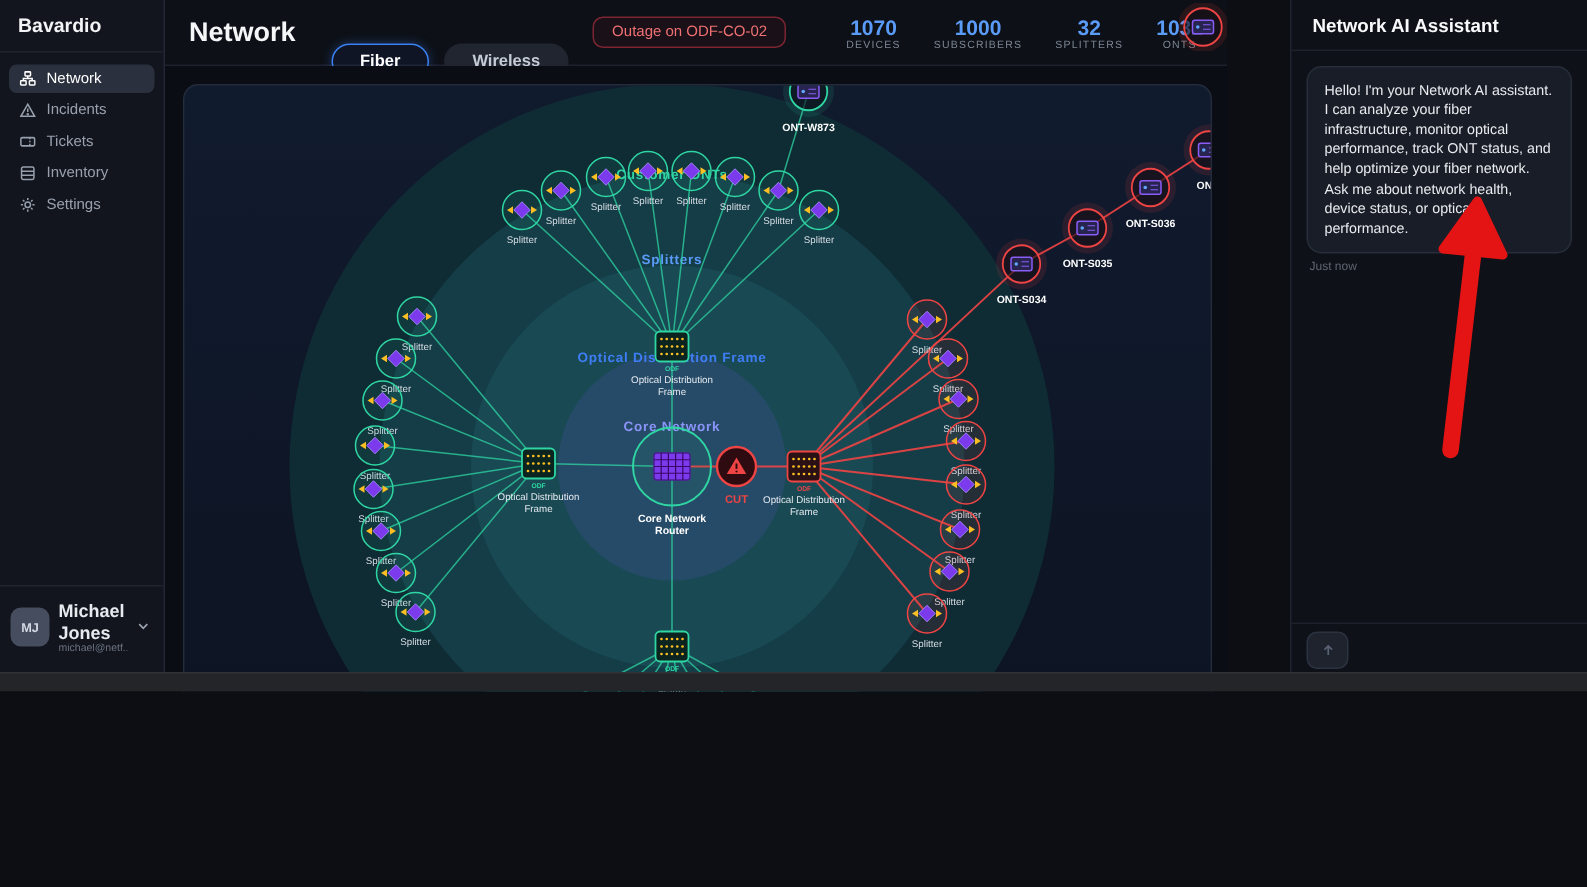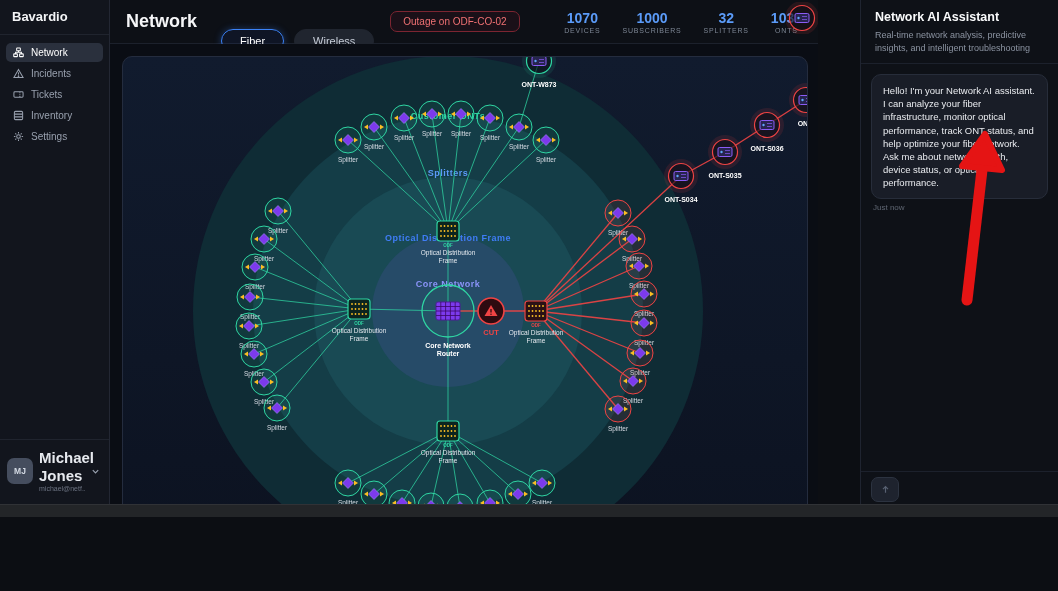--- a/index.html
+++ b/index.html
@@ -1,44 +1,44 @@
 <!DOCTYPE html>
 <html><head>
 <meta charset="utf-8">
 <style>
   * { margin:0; padding:0; box-sizing:border-box; }
   html,body { width:1058px; height:591px; overflow:hidden; background:#0c0e13;
               font-family:"Liberation Sans", sans-serif; }
-  .app { position:relative; width:1058px; height:517px; background:#0c0e13; overflow:hidden; }
+  .app { position:relative; width:1058px; height:461px; background:#0c0e13; overflow:hidden; }
 
   
   .sidebar { position:absolute; left:0; top:0; bottom:13px; width:110px;
              background:#12151d; border-right:1px solid #232733; z-index:4; }
   .brand { font-size:13px; font-weight:bold; color:#f3f4f6; padding:9px 12px 10px;
            border-bottom:1px solid #20242e; }
   .nav { padding:6px 0; }
   .nav-item { display:flex; align-items:center; gap:7px; margin:2px 6px; padding:4px 7px;
               border-radius:5px; color:#98a0ae; font-size:10px; cursor:pointer; }
   .nav-item.active { background:#2a303d; color:#ffffff; }
   .nav-item svg { width:11px; height:11px; flex:0 0 auto; }
   .user-card { position:absolute; left:0; right:0; bottom:0; border-top:1px solid #20242e;
                padding:9px 7px 12px; display:flex; align-items:center; gap:6px; }
   .avatar { width:26px; height:26px; border-radius:7px; background:#454d5e; color:#d3d9e3;
             font-size:8.5px; font-weight:bold; display:flex; align-items:center; justify-content:center; }
   .user-meta { width:46px; }
-  .user-name { font-size:15px; font-weight:bold; color:#e7eaef; line-height:1.2; }
+  .user-name { font-size:12px; font-weight:bold; color:#e7eaef; line-height:1.2; }
   .user-email { font-size:7px; color:#6b7280; white-space:nowrap; overflow:hidden; }
   .user-chevron { color:#9aa2b0; }
 
   
   .main { position:absolute; left:110px; right:240px; top:0; bottom:13px; background:#0a0d14; }
   .topbar { height:44px; background:#0d1016; border-bottom:1px solid #1c212c;
             display:flex; align-items:center; padding:0 16px; gap:10px; }
   .page-title { font-size:18px; font-weight:bold; color:#f5f6f8; margin-right:14px; }
-  .tab { font-size:11px; font-weight:normal; padding:5px 18px; border-radius:16px; cursor:pointer;margin-top:39px; }
+  .tab { font-size:11px; font-weight:bold; padding:5px 18px; border-radius:16px; cursor:pointer;margin-top:39px; }
   .tab.active { color:#ffffff; border:1.5px solid #3b82f6; background:rgba(37,99,235,0.07);
                 box-shadow:0 0 7px rgba(59,130,246,0.35); }
   .tab.inactive { color:#c6ccd7; background:#20252f; border:1px solid #20252f; }
   .alert-badge { margin-left:6px; font-size:10px; color:#f07173; padding:4px 12px;
                  border:1px solid #7c2531; border-radius:7px; background:rgba(190,30,45,0.08); }
   .stats { margin-left:auto; display:flex; gap:22px; }
   .stat { text-align:center; }
   .stat-value { font-size:14px; font-weight:bold; color:#5b9bf8; }
   .stat-label { font-size:7px; color:#7d8694; letter-spacing:0.8px; margin-top:1px; }
 
@@ -590,21 +590,20 @@
               </g>
             </g>
           </svg>
       </div>
     </div>
   </div>
 
   <aside class="ai-panel">
     <div class="ai-header">
       <div class="ai-title">Network AI Assistant</div>
-      <div class="ai-subtitle">Real-time network analysis, predictive insights, and intelligent troubleshooting</div>
     </div>
     <div class="bubble">Hello! I'm your Network AI assistant. I can analyze your fiber infrastructure, monitor optical performance, track ONT status, and help optimize your fiber network. Ask me about network health, device status, or optical performance.</div>
     <div class="timestamp">Just now</div>
     <svg class="arrow-layer" viewBox="0 0 240 578">
       <line x1="106" y1="300" x2="121" y2="170" stroke="#e51414" stroke-width="11" stroke-linecap="round"></line>
       <polygon points="124,134 141,170 101,166" fill="#e51414" stroke="#e51414" stroke-width="6" stroke-linejoin="round"></polygon>
     </svg>
     <div class="ai-footer">
       <div class="send-btn">
         <svg width="9" height="9" viewBox="0 0 10 10">

